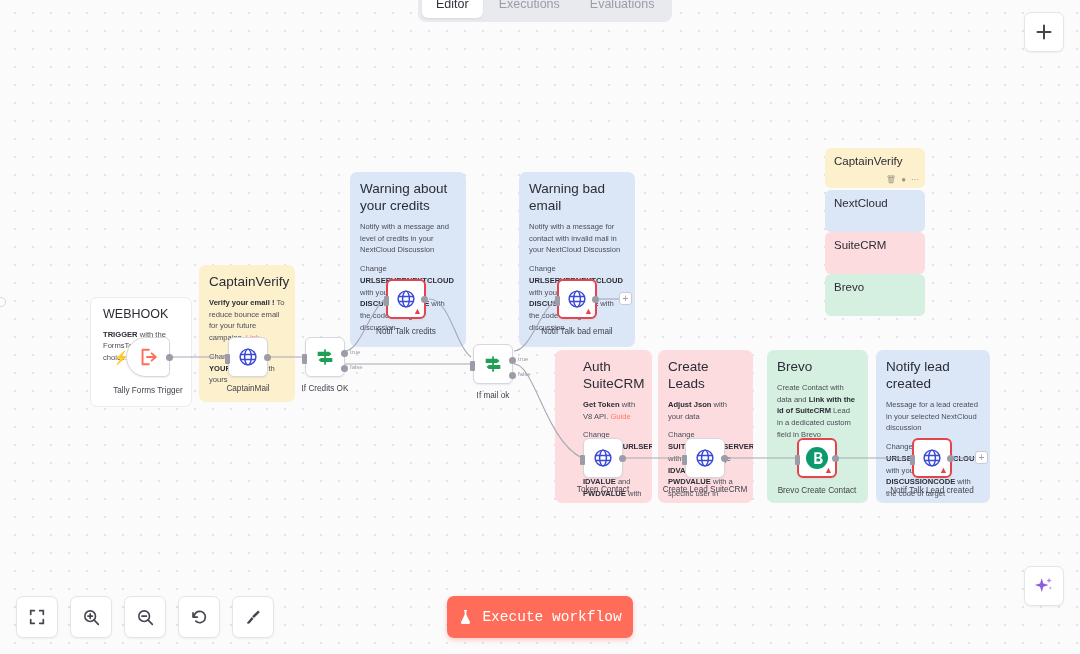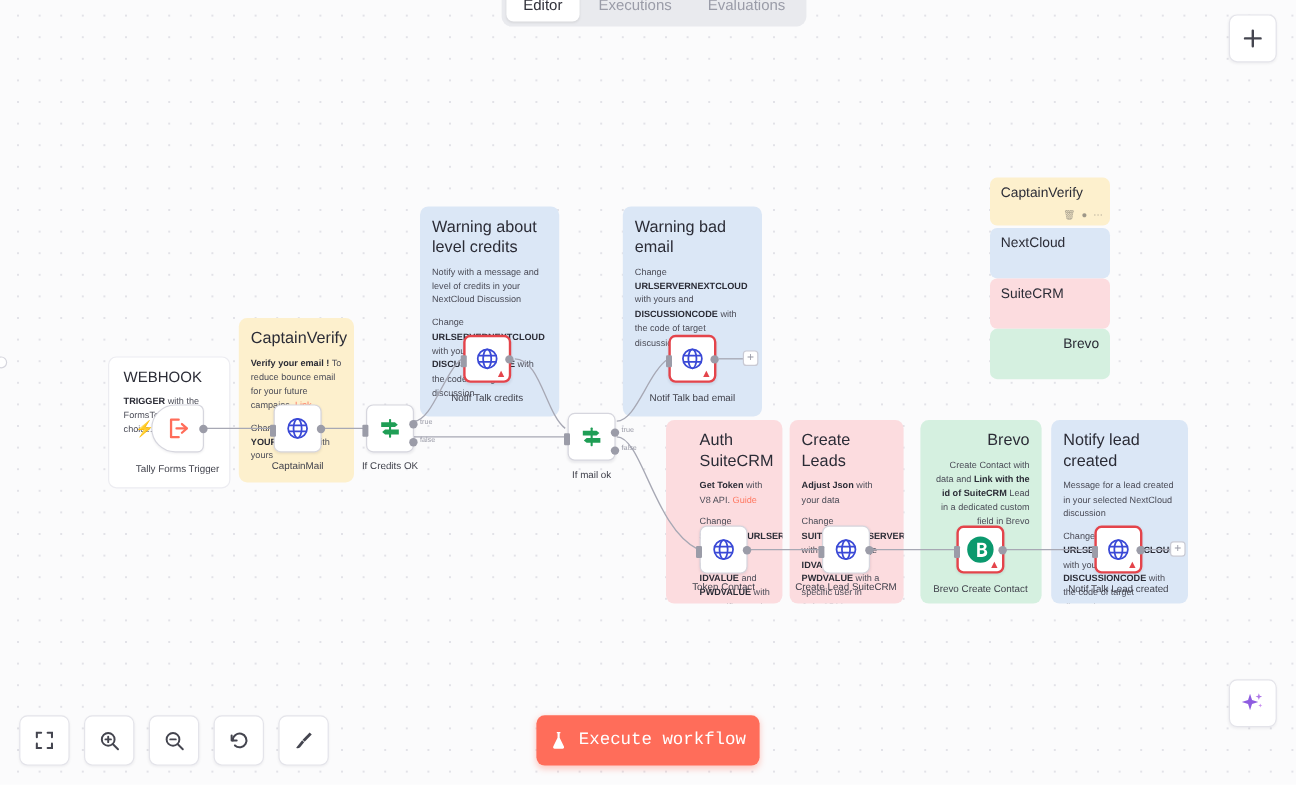--- a/index.html
+++ b/index.html
@@ -75,21 +75,21 @@
   .note .note-body {
     font-size: 7.6px; color: #4c4d58; line-height: 1.55;
   }
   .note .note-body b { font-weight: bold; color: #2b2c36; }
   .note .note-body .lnk { color: #ff7a63; }
   .note .note-body p { margin-bottom: 7px; }
 
   .n-yellow { background: #fdf0cd; }
   .n-blue   { background: #dbe7f6; }
   .n-pink   { background: #fcdcdf; }
-  .n-green  { background: #d5f0e0; text-align: right; }
+  .n-green  { background: #d5f0e0; }
 
   
   .legend-chip {
     position: absolute; width: 100px; height: 42px;
     border-radius: 6px; padding: 7px 9px;
     font-size: 11.5px; color: #2b2c36;
   }
   .chip-actions {
     position: absolute; right: 6px; bottom: 4px;
     display: flex; gap: 5px; align-items: center;
@@ -238,30 +238,31 @@
 
   <div class="note n-yellow" style="left:199px; top:265px; width:96px; height:137px;">
     <div class="note-title">CaptainVerify</div>
     <div class="note-body">
       <p><b>Verify your email !</b><span> To reduce bounce email for your future campains. </span><span class="lnk">Link</span></p>
       <p><span>Change </span><b>YOURAPIKEY</b><span> with yours</span></p>
     </div>
   </div>
 
   <div class="note n-blue big" style="left:350px; top:172px; width:116px; height:175px;">
-    <div class="note-title">Warning about level credits</div>
+    <div class="note-title">Warning about your credits</div>
     <div class="note-body">
       <p>Notify with a message and level of credits in your NextCloud Discussion</p>
       <p><span>Change </span><b>URLSERVERNEXTCLOUD</b><span> with yours and </span><b>DISCUSSIONCODE</b><span> with the code of target discussion</span></p>
     </div>
   </div>
 
   <div class="note n-blue big" style="left:519px; top:172px; width:116px; height:175px;">
     <div class="note-title">Warning bad email</div>
     <div class="note-body">
+      <p>Notify with a message for contact with invalid mail in your NextCloud Discussion</p>
       <p><span>Change </span><b>URLSERVERNEXTCLOUD</b><span> with yours and </span><b>DISCUSSIONCODE</b><span> with the code of target discussion</span></p>
     </div>
   </div>
 
   <div class="note n-pink big" style="left:555px; top:350px; width:97px; height:153px;padding-left:28px;">
     <div class="note-title">Auth SuiteCRM</div>
     <div class="note-body">
       <p><b>Get Token</b><span> with V8 API. </span><span class="lnk">Guide</span></p>
       <p><span>Change </span><b>SUITECRMURLSERVER</b><span> with yours Change </span><b>IDVALUE</b><span> and </span><b>PWDVALUE</b><span> with a specific user in SuiteCRM</span></p>
     </div>

